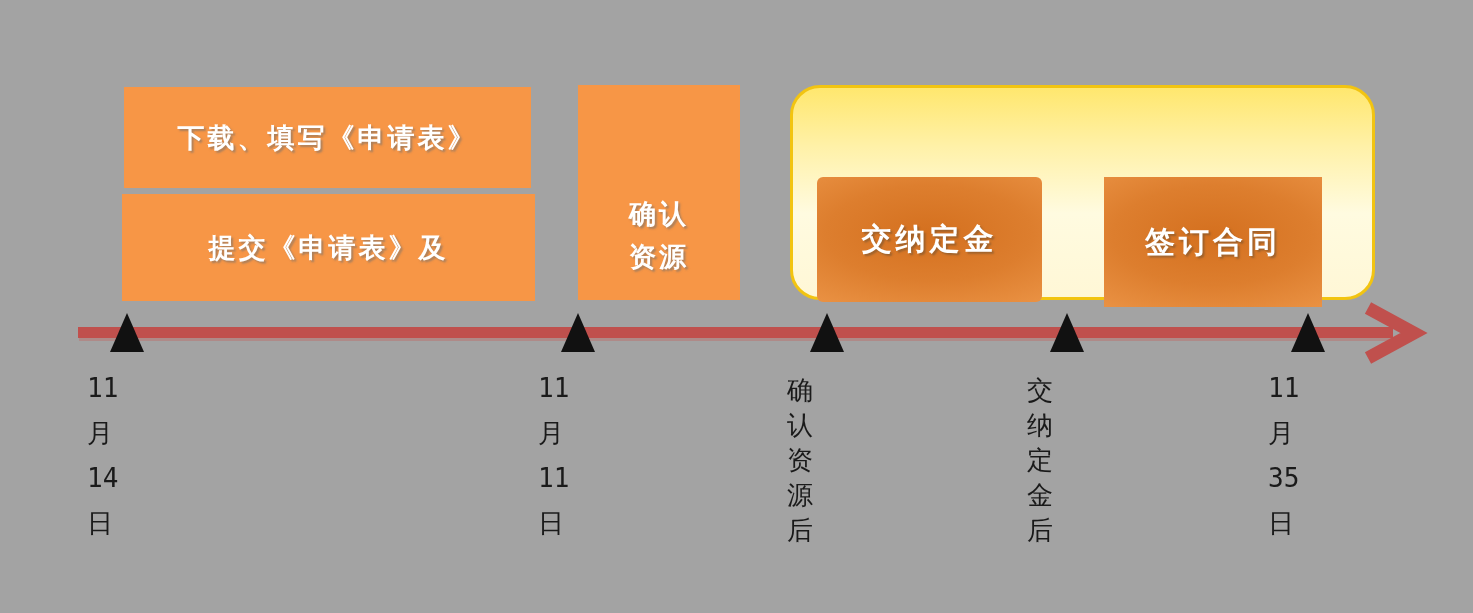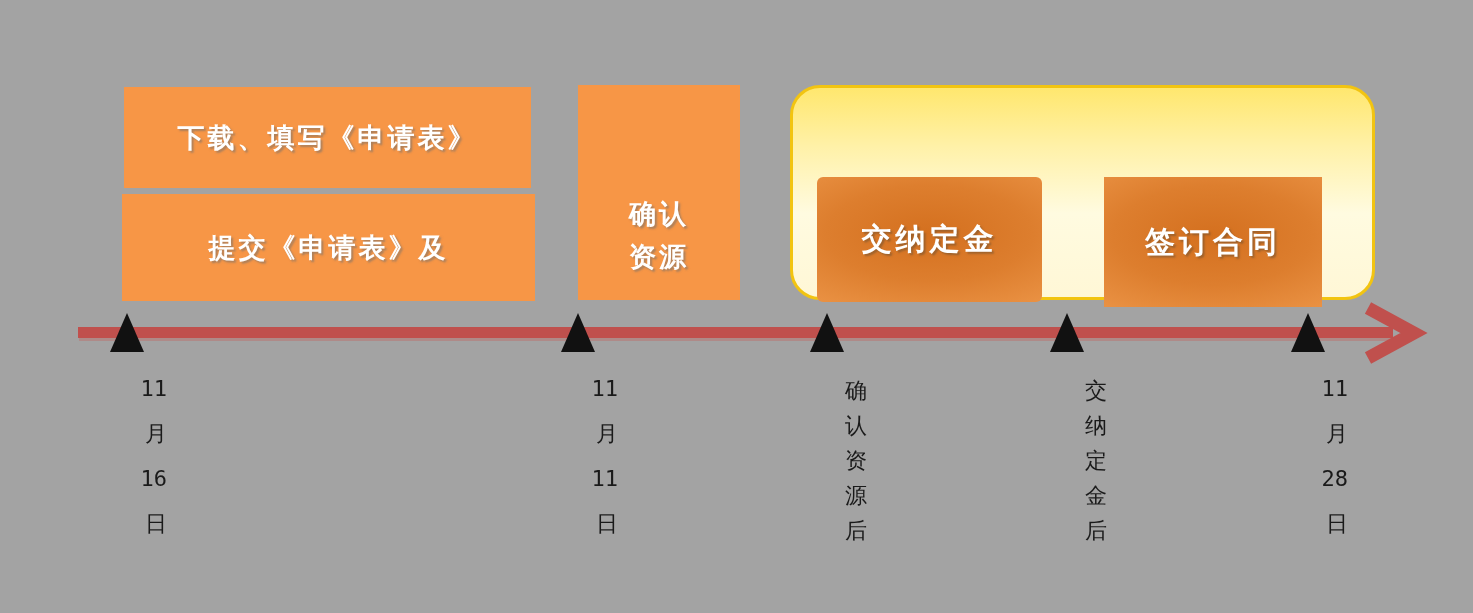--- a/index.html
+++ b/index.html
@@ -66,24 +66,24 @@
     top:313px;
     width:0;height:0;
     border-left:17px solid transparent;
     border-right:17px solid transparent;
     border-bottom:39px solid #111111;
   }
   
   .mlabel{
     position:absolute;
     width:80px;
-    text-align:right;
+    text-align:left;
     color:#1a1a1a;
     font-family:"DejaVu Sans Mono","DejaVu Serif",monospace;
-    font-size:22px;
+    font-size:26px;
   }
   .mlabel span{display:block;}
   .date-col{top:366px;line-height:45px;}
   .proc-col{top:373px;line-height:35px;}
 </style>
 </head>
 <body>
 
 <div class="canvas">
 
@@ -117,21 +117,21 @@
 
   <div class="tri" style="left:110px"></div>
   <div class="tri" style="left:561px"></div>
   <div class="tri" style="left:810px"></div>
   <div class="tri" style="left:1050px"></div>
   <div class="tri" style="left:1291px"></div>
 
   <div class="mlabel date-col" style="left:87px">
     <span>11</span>
     <span>月</span>
-    <span>16</span>
+    <span>14</span>
     <span>日</span>
   </div>
 
   <div class="mlabel date-col" style="left:538px">
     <span>11</span>
     <span>月</span>
     <span>11</span>
     <span>日</span>
   </div>
 
@@ -147,17 +147,17 @@
     <span>交</span>
     <span>纳</span>
     <span>定</span>
     <span>金</span>
     <span>后</span>
   </div>
 
   <div class="mlabel date-col" style="left:1268px">
     <span>11</span>
     <span>月</span>
-    <span>28</span>
+    <span>35</span>
     <span>日</span>
   </div>
 
 </div>
 
 </body></html>

